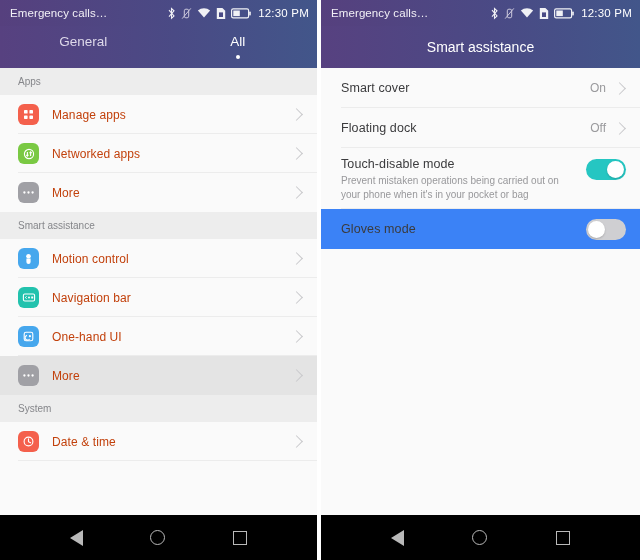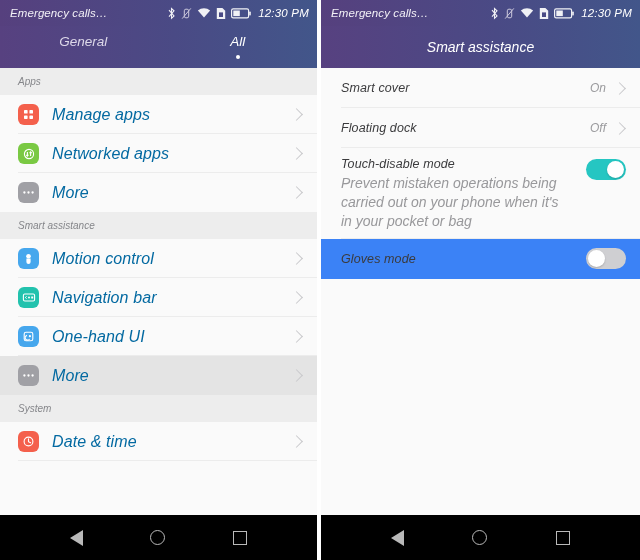--- a/index.html
+++ b/index.html
@@ -2,21 +2,21 @@
 <html><head>
 <meta charset="utf-8">
 <style>
   html,body{margin:0;padding:0;}
   body{
     width:640px;height:560px;
     background:#ffffff;
     font-family:"Liberation Sans","DejaVu Sans",sans-serif;
     overflow:hidden;
   }
-  .screens{display:flex;width:640px;height:560px;font-style:italic;}
+  .screens{display:flex;width:640px;height:560px;}
   .phone{
     width:318px;height:560px;position:relative;
     background:#f7f7f7;display:flex;flex-direction:column;
     overflow:hidden;
   }
   .phone.left{border-right:2px solid #ffffff;}
   .phone.right{margin-left:2px;width:320px;}
 
   
   .statusbar{
@@ -79,21 +79,21 @@
   .row::after{
     content:"";position:absolute;left:18px;right:0;bottom:0;
     height:1px;background:#ececec;
   }
   .row.nodiv::after{display:none;}
   .row-icon{
     width:21px;height:21px;border-radius:6px;
     flex:0 0 21px;margin-right:13px;
     display:flex;align-items:center;justify-content:center;
   }
-  .row-label{font-size:16px;color:#0369a1;flex:1;letter-spacing:.1px;}
+  .row-label{font-size:12px;color:#c2410c;flex:1;letter-spacing:.1px;}
   .chev{
     width:8px;height:8px;border-right:1.4px solid #c9c9cc;
     border-top:1.4px solid #c9c9cc;transform:rotate(45deg);
     flex:0 0 8px;margin-right:4px;
   }
 
   
   .prow{
     min-height:40px;background:#fafafa;
     display:flex;align-items:center;
@@ -104,21 +104,21 @@
   .prow.shaded{background:#3b82f6;}
   .prow::after{
     content:"";position:absolute;left:20px;right:0;bottom:0;
     height:1px;background:#ececec;
   }
   .prow.nodiv::after{display:none;}
   .prow-texts{flex:1;display:flex;flex-direction:column;justify-content:center;}
   .prow-title{font-size:12.5px;color:#3b3b3d;letter-spacing:.1px;}
   .prow.tall .prow-title{margin-top:2px;}
   .prow-desc{
-    font-size:14px;color:#98989b;line-height:1.35;
+    font-size:10px;color:#98989b;line-height:1.35;
     margin-top:3px;max-width:222px;
   }
   .prow-value{font-size:12px;color:#9a9a9d;margin-right:9px;}
   .toggle{
     width:40px;height:21px;border-radius:11px;
     position:relative;flex:0 0 40px;
     margin-top:4px;margin-right:2px;
   }
   .toggle.on{background:#25c6c2;}
   .toggle.off{background:#cfcfd2;}

